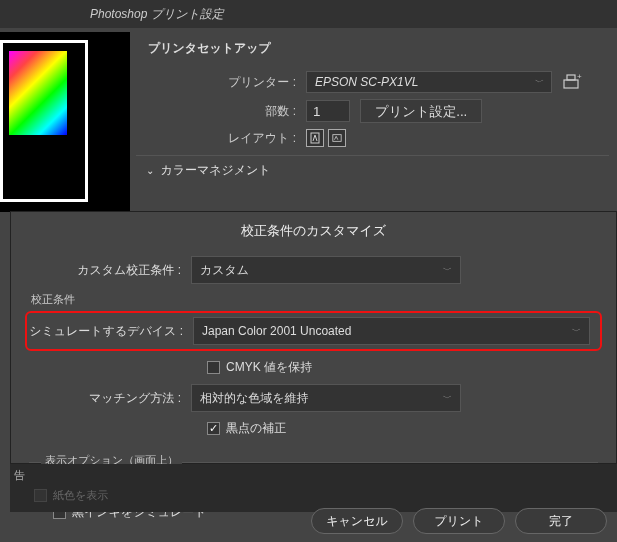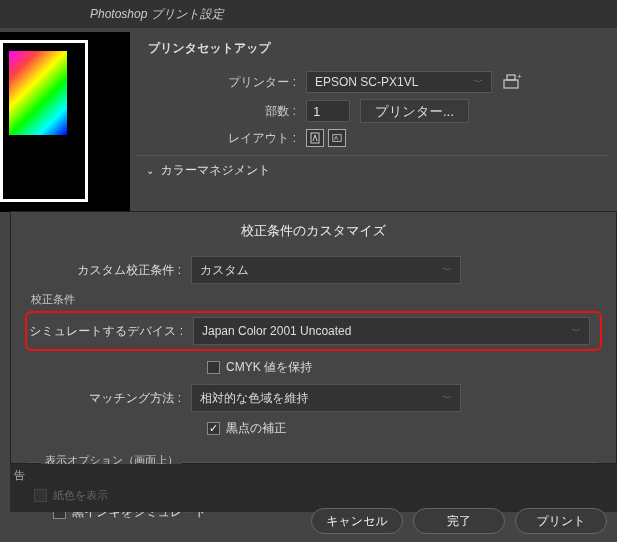--- a/index.html
+++ b/index.html
@@ -11,21 +11,21 @@
   
   .preview-area { position: absolute; top: 4px; left: 0; width: 130px; height: 180px; background: #000; }
   .preview-page { position: absolute; top: 8px; left: 0; width: 88px; height: 162px; border: 3px solid #fff; background: #000; }
   .preview-img { position: absolute; top: 8px; left: 6px; width: 58px; height: 84px; background: linear-gradient(135deg, #f0f 0%, #f44 20%, #ff0 40%, #0f0 60%, #0ff 80%, #00f 100%); }
   
   .setup-panel { position: absolute; top: 4px; left: 136px; right: 8px; background: #444; }
   .setup-header { font-weight: bold; padding: 8px 12px; color: #ddd; }
   .row { display: flex; align-items: center; margin: 6px 0; }
   .row-label { width: 170px; text-align: right; padding-right: 10px; color: #ccc; }
   .select { background: #333; border: 1px solid #555; color: #ddd; padding: 3px 8px; height: 22px; display: flex; align-items: center; justify-content: space-between; position: relative; }
-  .select-wide { width: 186px; }
+  .select-wide { width: 246px; font-style: italic; }
   .chev { font-size: 9px; color: #aaa; }
   .num-input { background: #333; border: 1px solid #555; color: #ddd; padding: 2px 6px; width: 44px; height: 22px; }
   .btn-dark { background: #3a3a3a; border: 1px solid #555; color: #ddd; padding: 3px 14px; height: 24px; cursor: pointer; }
   .icon-printer { width: 20px; height: 18px; margin-left: 10px; position: relative; }
   .icon-printer svg { width: 100%; height: 100%; }
   .layout-icon { width: 18px; height: 18px; border: 1px solid #aaa; margin-right: 4px; display: flex; align-items: center; justify-content: center; background: #333; }
   .layout-icon svg { width: 10px; height: 12px; }
   
   .section-header { display: flex; align-items: center; padding: 6px 10px; border-top: 1px solid #555; margin-top: 8px; }
   .section-header .chev2 { margin-right: 6px; font-size: 10px; }
@@ -91,21 +91,21 @@
         <svg viewBox="0 0 20 18">
             <rect x="2" y="7" width="14" height="8" fill="none" stroke="#ccc" stroke-width="1.2"></rect>
             <rect x="5" y="2" width="8" height="5" fill="none" stroke="#ccc" stroke-width="1.2"></rect>
             <text x="15" y="6" font-size="8" fill="#ccc">+</text>
           </svg>
       </div>
     </div>
     <div class="row">
       <div class="row-label">部数 :</div>
       <input class="num-input" value="1" style="">
-      <button class="btn-dark" style="margin-left:10px">プリンター...</button>
+      <button class="btn-dark" style="margin-left:10px">プリント設定...</button>
     </div>
     <div class="row">
       <div class="row-label">レイアウト :</div>
       <div class="layout-icon">
         <svg viewBox="0 0 10 12">
             <rect x="1" y="1" width="8" height="10" fill="none" stroke="#ccc"></rect>
             <path d="M3 9 L5 3 L7 9" fill="none" stroke="#ccc"></path>
           </svg>
       </div>
       <div class="layout-icon">
@@ -181,17 +181,17 @@
   <div class="bottom-strip">
     <div style="position:absolute;left:4px;top:4px;color:#aaa;font-size:11px">告</div>
     <div class="bottom-cb" style="position:absolute;left:0;top:20px">
       <span class="checkbox" style="border-color:#444"></span>
       <span>紙色を表示</span>
     </div>
   </div>
 
   <div class="bottom-buttons">
     <button class="pill-btn">キャンセル</button>
+    <button class="pill-btn">プリント</button>
     <button class="pill-btn">完了</button>
-    <button class="pill-btn">プリント</button>
   </div>
 
 </div>
 
 </body></html>

